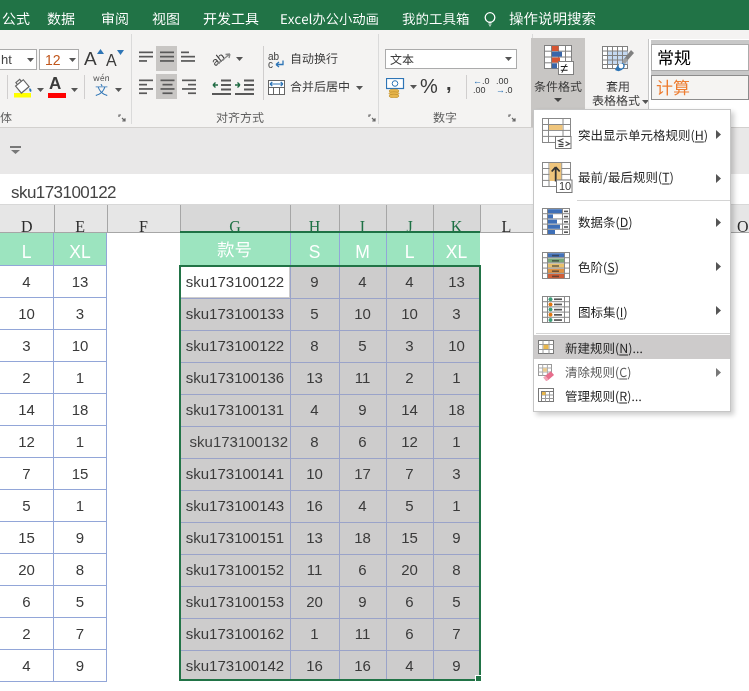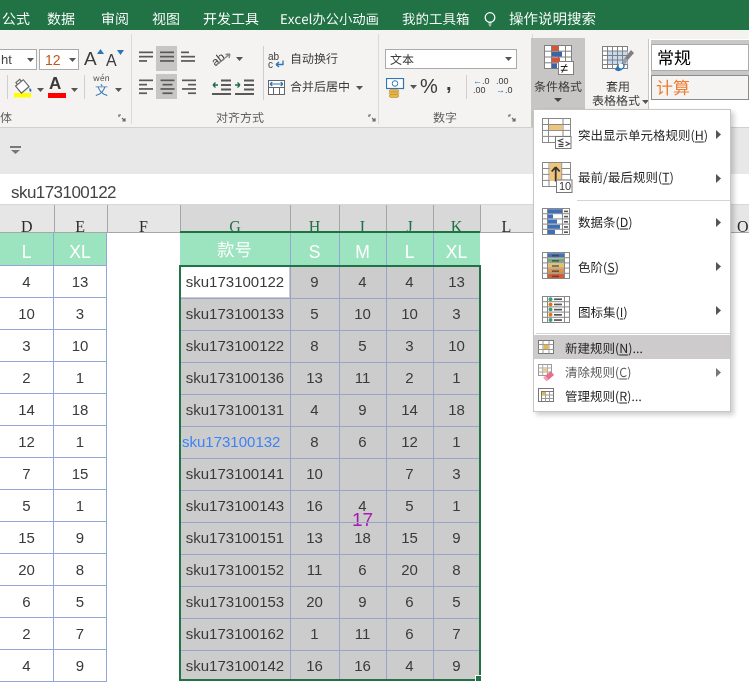--- a/index.html
+++ b/index.html
@@ -357,29 +357,29 @@
 <div style="position:absolute;left:340.5px;top:369px;width:44px;text-align:center;font-size:15px;color:#3A3A3A;">11</div>
 <div style="position:absolute;left:387.5px;top:369px;width:44px;text-align:center;font-size:15px;color:#3A3A3A;">2</div>
 <div style="position:absolute;left:434.5px;top:369px;width:44px;text-align:center;font-size:15px;color:#3A3A3A;">1</div>
 <div style="position:absolute;left:181px;top:393.5px;width:298px;height:1px;background:#9AA3C9;"></div>
 <div style="position:absolute;left:182px;top:401px;width:106px;text-align:center;font-size:15px;color:#3A3A3A;">sku173100131</div>
 <div style="position:absolute;left:292.5px;top:401px;width:44px;text-align:center;font-size:15px;color:#3A3A3A;">4</div>
 <div style="position:absolute;left:340.5px;top:401px;width:44px;text-align:center;font-size:15px;color:#3A3A3A;">9</div>
 <div style="position:absolute;left:387.5px;top:401px;width:44px;text-align:center;font-size:15px;color:#3A3A3A;">14</div>
 <div style="position:absolute;left:434.5px;top:401px;width:44px;text-align:center;font-size:15px;color:#3A3A3A;">18</div>
 <div style="position:absolute;left:181px;top:425.5px;width:298px;height:1px;background:#9AA3C9;"></div>
-<div style="position:absolute;left:182px;top:433px;width:106px;text-align:left;font-size:15px;color:#3b82f6;">sku173100132</div>
+<div style="position:absolute;left:182px;top:433px;width:106px;text-align:right;font-size:15px;color:#404040;">sku173100132</div>
 <div style="position:absolute;left:292.5px;top:433px;width:44px;text-align:center;font-size:15px;color:#3A3A3A;">8</div>
 <div style="position:absolute;left:340.5px;top:433px;width:44px;text-align:center;font-size:15px;color:#3A3A3A;">6</div>
 <div style="position:absolute;left:387.5px;top:433px;width:44px;text-align:center;font-size:15px;color:#3A3A3A;">12</div>
 <div style="position:absolute;left:434.5px;top:433px;width:44px;text-align:center;font-size:15px;color:#3A3A3A;">1</div>
 <div style="position:absolute;left:181px;top:457.5px;width:298px;height:1px;background:#9AA3C9;"></div>
 <div style="position:absolute;left:182px;top:465px;width:106px;text-align:center;font-size:15px;color:#3A3A3A;">sku173100141</div>
 <div style="position:absolute;left:292.5px;top:465px;width:44px;text-align:center;font-size:15px;color:#3A3A3A;">10</div>
-<div style="position:absolute;left:340.5px;top:465px;width:44px;text-align:center;font-size:19px;color:#a21caf;margin-top:44px;">17</div>
+<div style="position:absolute;left:340.5px;top:465px;width:44px;text-align:center;font-size:15px;color:#404040;">17</div>
 <div style="position:absolute;left:387.5px;top:465px;width:44px;text-align:center;font-size:15px;color:#3A3A3A;">7</div>
 <div style="position:absolute;left:434.5px;top:465px;width:44px;text-align:center;font-size:15px;color:#3A3A3A;">3</div>
 <div style="position:absolute;left:181px;top:489.5px;width:298px;height:1px;background:#9AA3C9;"></div>
 <div style="position:absolute;left:182px;top:497px;width:106px;text-align:center;font-size:15px;color:#3A3A3A;">sku173100143</div>
 <div style="position:absolute;left:292.5px;top:497px;width:44px;text-align:center;font-size:15px;color:#3A3A3A;">16</div>
 <div style="position:absolute;left:340.5px;top:497px;width:44px;text-align:center;font-size:15px;color:#3A3A3A;">4</div>
 <div style="position:absolute;left:387.5px;top:497px;width:44px;text-align:center;font-size:15px;color:#3A3A3A;">5</div>
 <div style="position:absolute;left:434.5px;top:497px;width:44px;text-align:center;font-size:15px;color:#3A3A3A;">1</div>
 <div style="position:absolute;left:181px;top:521.5px;width:298px;height:1px;background:#9AA3C9;"></div>
 <div style="position:absolute;left:182px;top:529px;width:106px;text-align:center;font-size:15px;color:#3A3A3A;">sku173100151</div>

